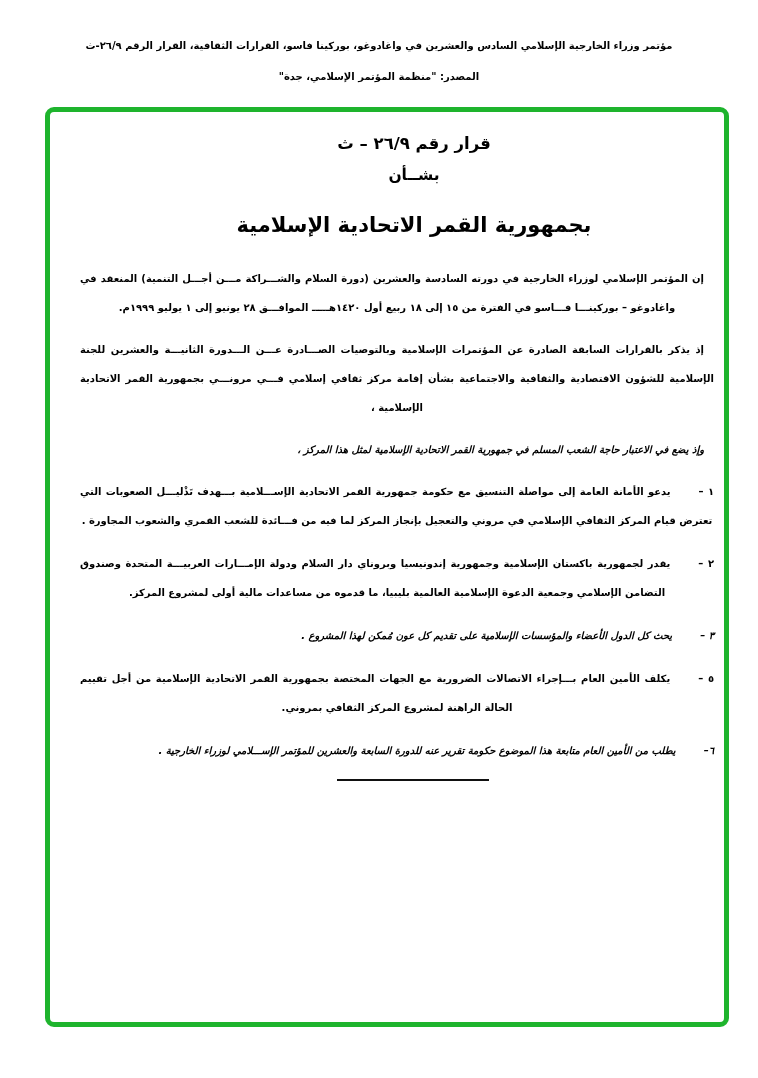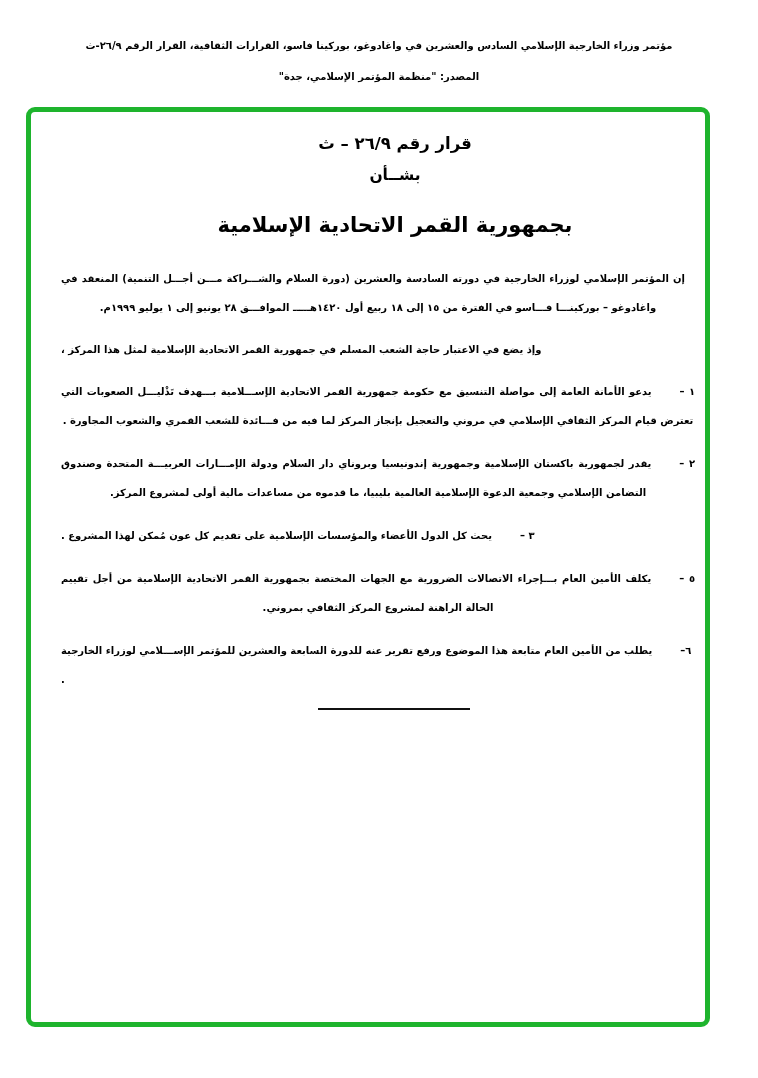--- a/index.html
+++ b/index.html
@@ -33,21 +33,21 @@
     top: 71px;
     left: 0;
     right: 0;
     text-align: center;
     font-size: 10px;
     font-weight: bold;
   }
   .frame {
     position: absolute;
     top: 107px;
-    left: 26px;
+    left: 45px;
     width: 674px;
     height: 910px;
     border: 5px solid #1EB42D;
     border-radius: 9px;
     box-sizing: content-box;
     background: #ffffff;
   }
   .title-block {
     margin-top: 24px;
     text-align: center;
@@ -67,22 +67,23 @@
     font-weight: bold;
     letter-spacing: -0.1px;
   }
   p.para {
     margin: 0 0 13px 0;
     text-align: justify;
     text-align-last: center;
   }
   p.first-indent { text-indent: 10px; }
   p.align-right {
-    text-align: left;
+    text-align: right;
     text-align-last: auto;
+    font-style: italic;
   }
   p.item-para { margin: 0 0 14px 0; }
   .num {
     margin-left: 28px;
     white-space: nowrap;
   }
   .divider {
     width: 152px;
     height: 0;
     border-top: 2px solid #111;
@@ -102,30 +103,31 @@
   <div class="title-block">
     <div class="title-line1">قرار رقم ٢٦/٩ – ث</div>
     <div class="title-line2">بشــأن</div>
     <div class="title-line4">بجمهورية القمر الاتحادية الإسلامية</div>
   </div>
 
   <div class="body-text">
 
     <p class="para first-indent">إن المؤتمر الإسلامي لوزراء الخارجية في دورته السادسة والعشرين (دورة السلام والشـــراكة مـــن أجـــل التنمية) المنعقد في واغادوغو – بوركينـــا فـــاسو في الفترة من ١٥ إلى ١٨ ربيع أول ١٤٢٠هـــــ الموافـــق ٢٨ يونيو إلى ١ يوليو ١٩٩٩م.</p>
 
+    <p class="para first-indent">إذ يذكر بالقرارات السابقة الصادرة عن المؤتمرات الإسلامية وبالتوصيات الصـــادرة عـــن الـــدورة الثانيـــة والعشرين للجنة الإسلامية للشؤون الاقتصادية والثقافية والاجتماعية بشأن إقامة مركز ثقافي إسلامي فـــي مرونـــي بجمهورية القمر الاتحادية الإسلامية ،</p>
 
     <p class="para align-right first-indent">وإذ يضع في الاعتبار حاجة الشعب المسلم في جمهورية القمر الاتحادية الإسلامية لمثل هذا المركز ،</p>
 
     <p class="para item-para"><span class="num">١ –</span><span>يدعو الأمانة العامة إلى مواصلة التنسيق مع حكومة جمهورية القمر الاتحادية الإســـلامية بـــهدف تَذْليـــل الصعوبات التي تعترض قيام المركز الثقافي الإسلامي في مروني والتعجيل بإنجاز المركز لما فيه من فـــائدة للشعب القمري والشعوب المجاورة .</span></p>
 
     <p class="para item-para"><span class="num">٢ –</span><span>يقدر لجمهورية باكستان الإسلامية وجمهورية إندونيسيا وبروناي دار السلام ودولة الإمـــارات العربيـــة المتحدة وصندوق التضامن الإسلامي وجمعية الدعوة الإسلامية العالمية بليبيا، ما قدموه من مساعدات مالية أولى لمشروع المركز.</span></p>
 
     <p class="para item-para align-right"><span class="num">٣ –</span><span>يحث كل الدول الأعضاء والمؤسسات الإسلامية على تقديم كل عون مُمكن لهذا المشروع .</span></p>
 
 
     <p class="para item-para"><span class="num">٥ –</span><span>يكلف الأمين العام بـــإجراء الاتصالات الضرورية مع الجهات المختصة بجمهورية القمر الاتحادية الإسلامية من أجل تقييم الحالة الراهنة لمشروع المركز الثقافي بمروني.</span></p>
 
-    <p class="para item-para align-right"><span class="num">٦–</span><span>يطلب من الأمين العام متابعة هذا الموضوع ورفع تقرير عنه للدورة السابعة والعشرين للمؤتمر الإســـلامي لوزراء الخارجية .</span></p>
+    <p class="para item-para align-right"><span class="num">٦–</span><span>يطلب من الأمين العام متابعة هذا الموضوع حكومة تقرير عنه للدورة السابعة والعشرين للمؤتمر الإســـلامي لوزراء الخارجية .</span></p>
 
     <div class="divider"></div>
 
   </div>
 </div>
 
 </body></html>

